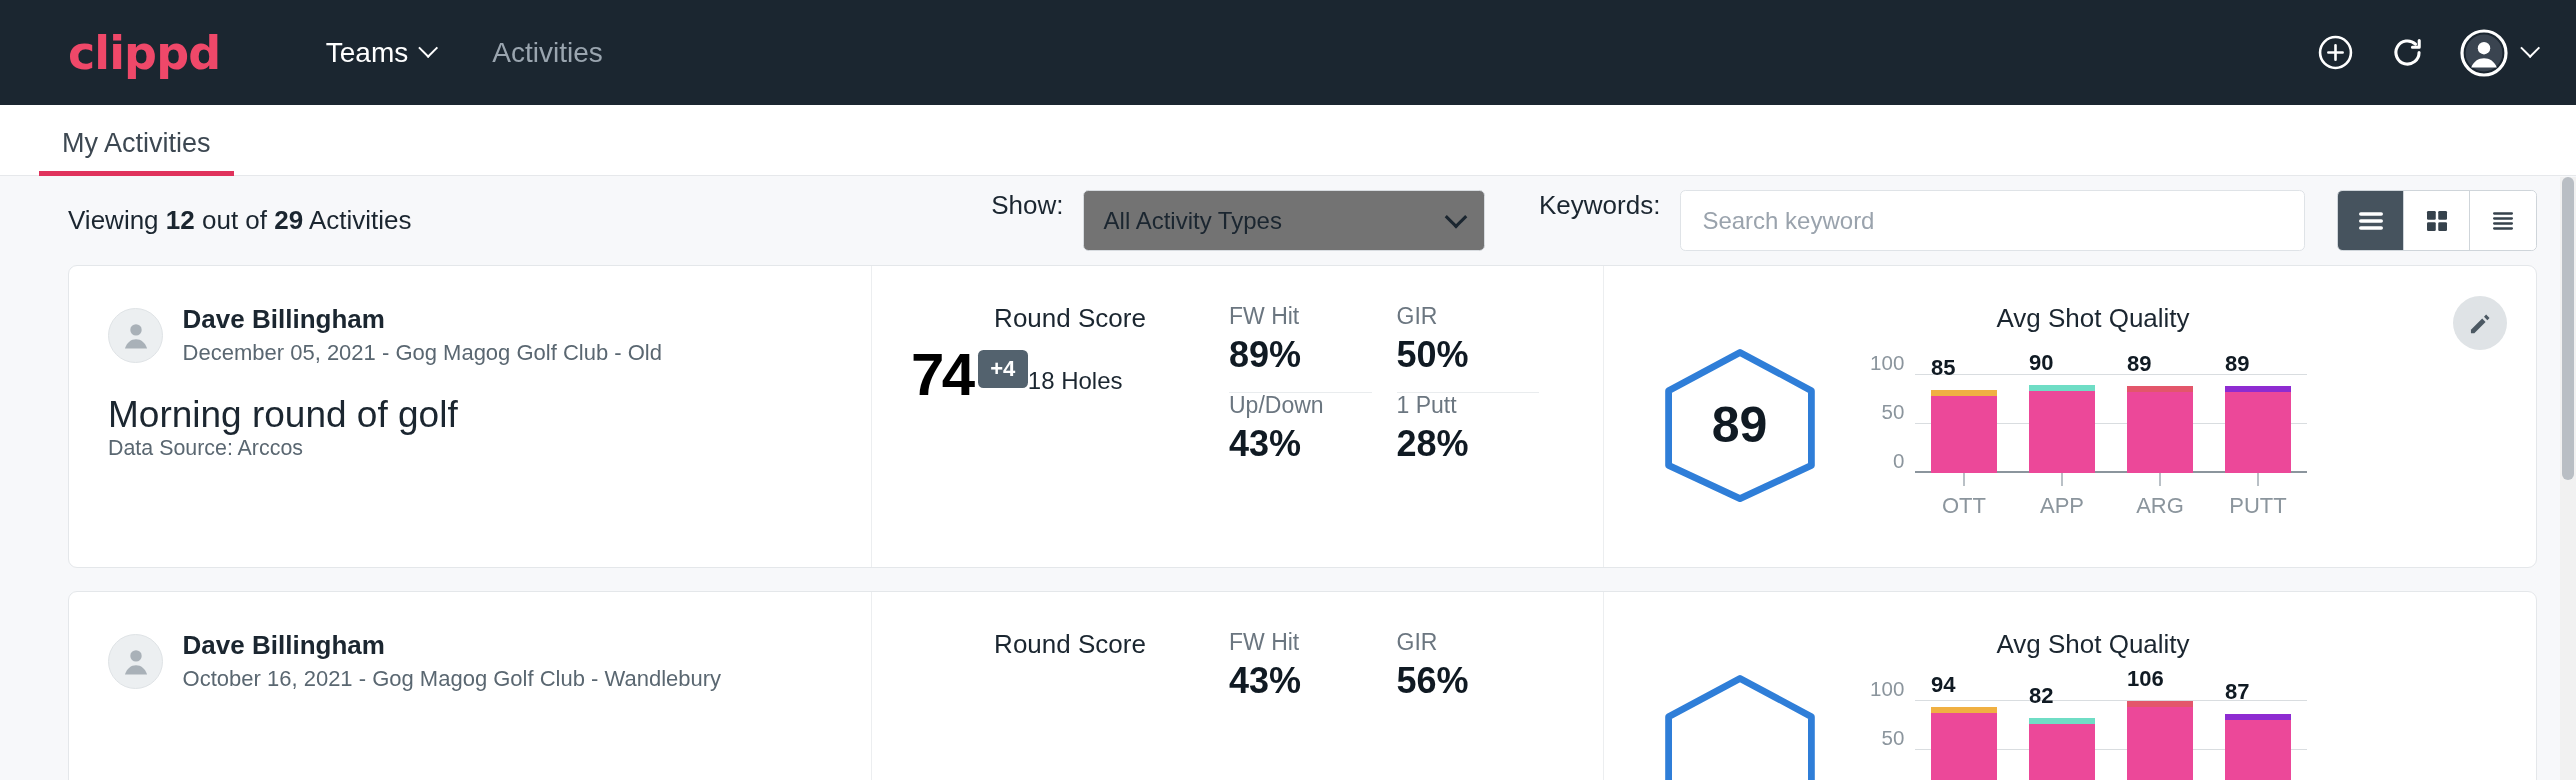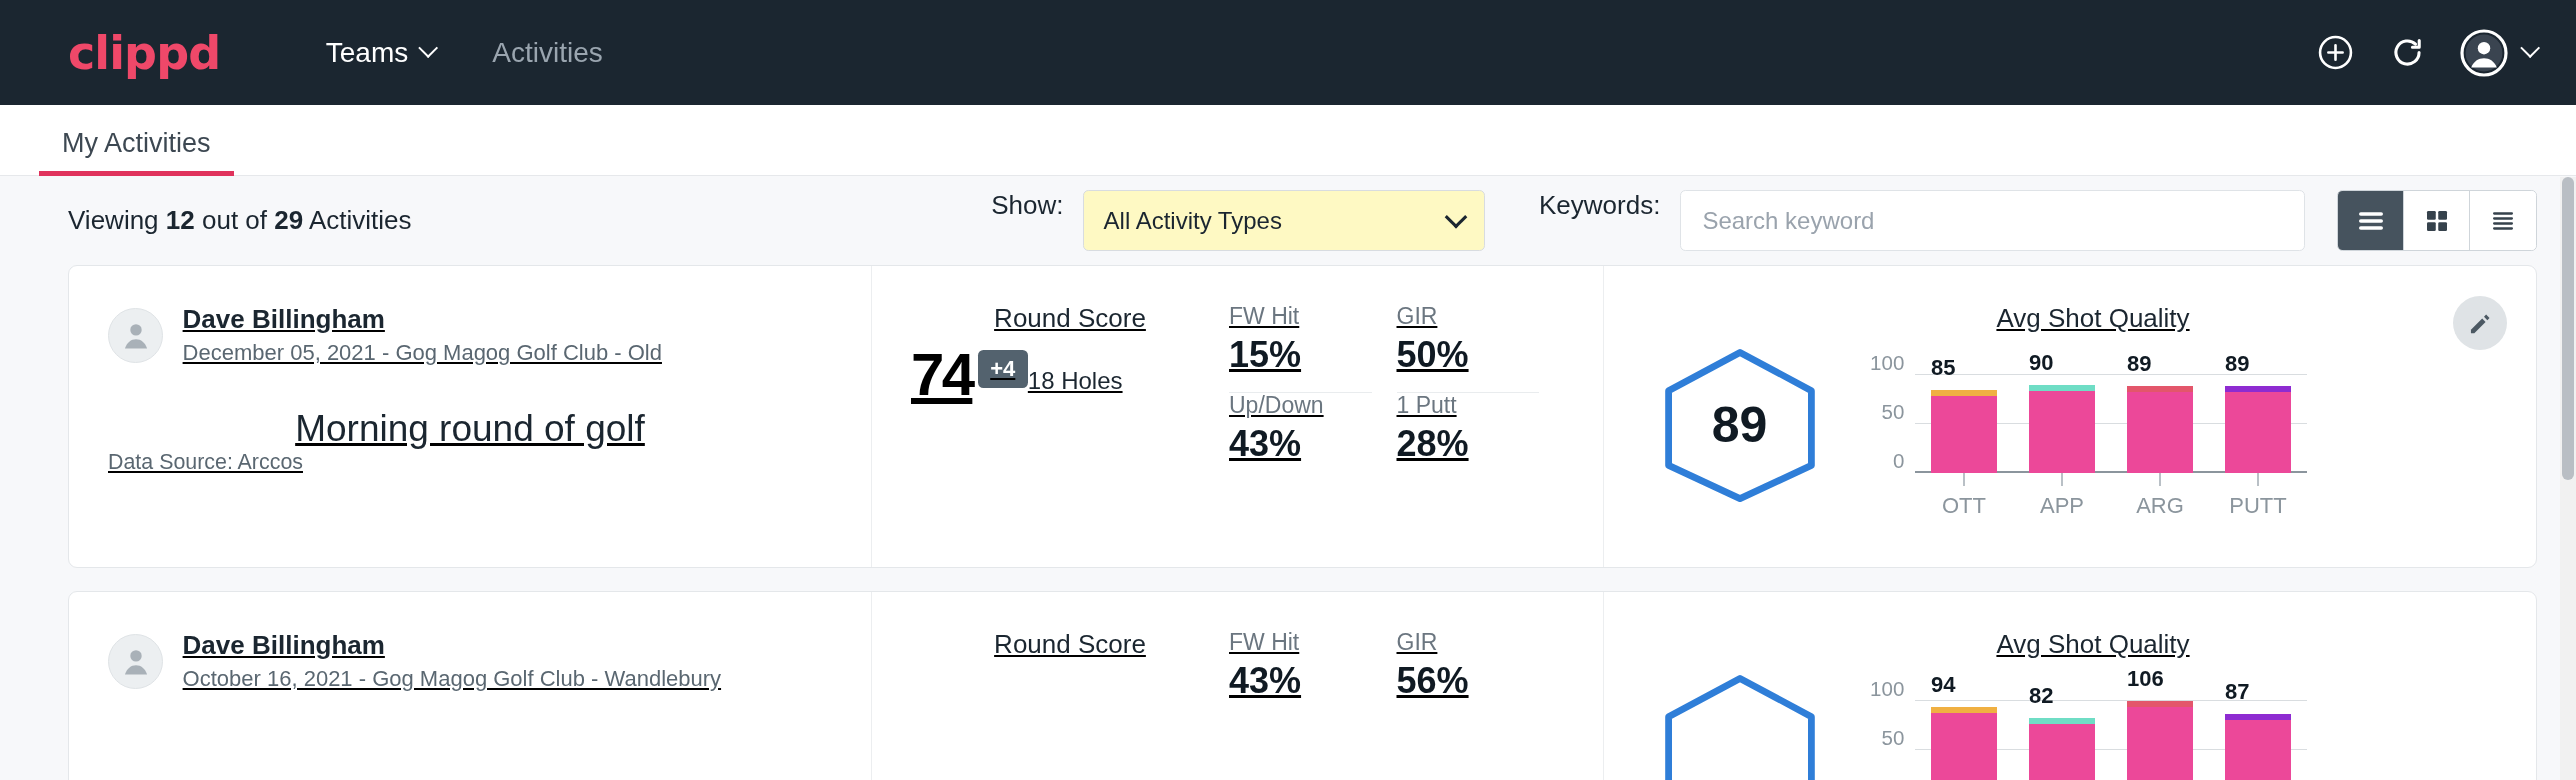--- a/index.html
+++ b/index.html
@@ -86,21 +86,21 @@
   }
   .viewing { font-size: 26px; color: #1b2630; }
   .viewing b { font-weight: 700; }
   .filter-mid {
     margin-left: auto;
     display: flex; align-items: flex-start; gap: 0;
   }
   .lbl { font-size: 26px; color: #1b2630; margin-right: 19.6px; }
   .select {
     width: 402px; height: 61px;
-    background: #fef9c3;
+    background: #737373;
     border: 0.9px solid #d8dce0;
     border-radius: 5.4px;
     display: flex; align-items: center;
     padding: 0 19.6px;
     font-size: 24px; color: #1b2630;
     cursor: pointer;
     position: relative;
   }
   .select .sel-chev {
     margin-left: auto;
@@ -144,42 +144,41 @@
   .card {
     background: #ffffff;
     border: 0.9px solid #e4e7ea;
     border-radius: 9px;
     height: 303px;
     display: flex;
     align-items: stretch;
     margin-bottom: 23px;
     position: relative;
     overflow: hidden;
-    text-decoration: underline;
   }
   .card.second { height: 303px; }
 
   .col-info {
     width: 803px;
     padding: 37px 39px 0 39px;
     border-right: 0.9px solid #eceef0;
     flex-shrink: 0;
   }
   .who { display: flex; align-items: center; gap: 19.6px; }
   .who-avatar {
     width: 55px; height: 55px;
     border-radius: 50%;
     background: #eceff1;
     border: 0.9px solid #dfe3e6;
     display: flex; align-items: center; justify-content: center;
     flex-shrink: 0;
   }
   .who-name { font-size: 26px; font-weight: 700; color: #1b2630; line-height: 1.25; }
   .who-sub { font-size: 22px; color: #5a6771; line-height: 1.3; margin-top: 3.6px; }
-  .card-title { font-size: 37px; color: #1b2630; margin-top: 40px; font-weight: 400; text-align: center; }
+  .card-title { font-size: 37px; color: #1b2630; margin-top: 26px; font-weight: 400; }
   .card-src { font-size: 21.4px; color: #5a6771; }
 
   .col-score {
     width: 357px;
     padding: 37px 0 0 39px;
     flex-shrink: 0;
   }
   .sec-label { font-size: 26px; color: #1b2630; text-align: center; }
   .score-row { display: flex; align-items: flex-end; margin-top: 12.5px; }
   .score-num {
@@ -426,21 +425,21 @@
         <span class="score-num">74</span>
         <span class="score-badge">+4</span>
         <span class="score-holes">18 Holes</span>
       </div>
     </div>
 
     <div class="col-stats">
       <div class="stat-col">
         <div class="stat-cell">
           <div class="stat-k">FW Hit</div>
-          <div class="stat-v">15%</div>
+          <div class="stat-v">89%</div>
         </div>
         <div class="stat-divider"></div>
         <div class="stat-cell">
           <div class="stat-k">Up/Down</div>
           <div class="stat-v">43%</div>
         </div>
       </div>
       <div class="stat-col">
         <div class="stat-cell">
           <div class="stat-k">GIR</div>

